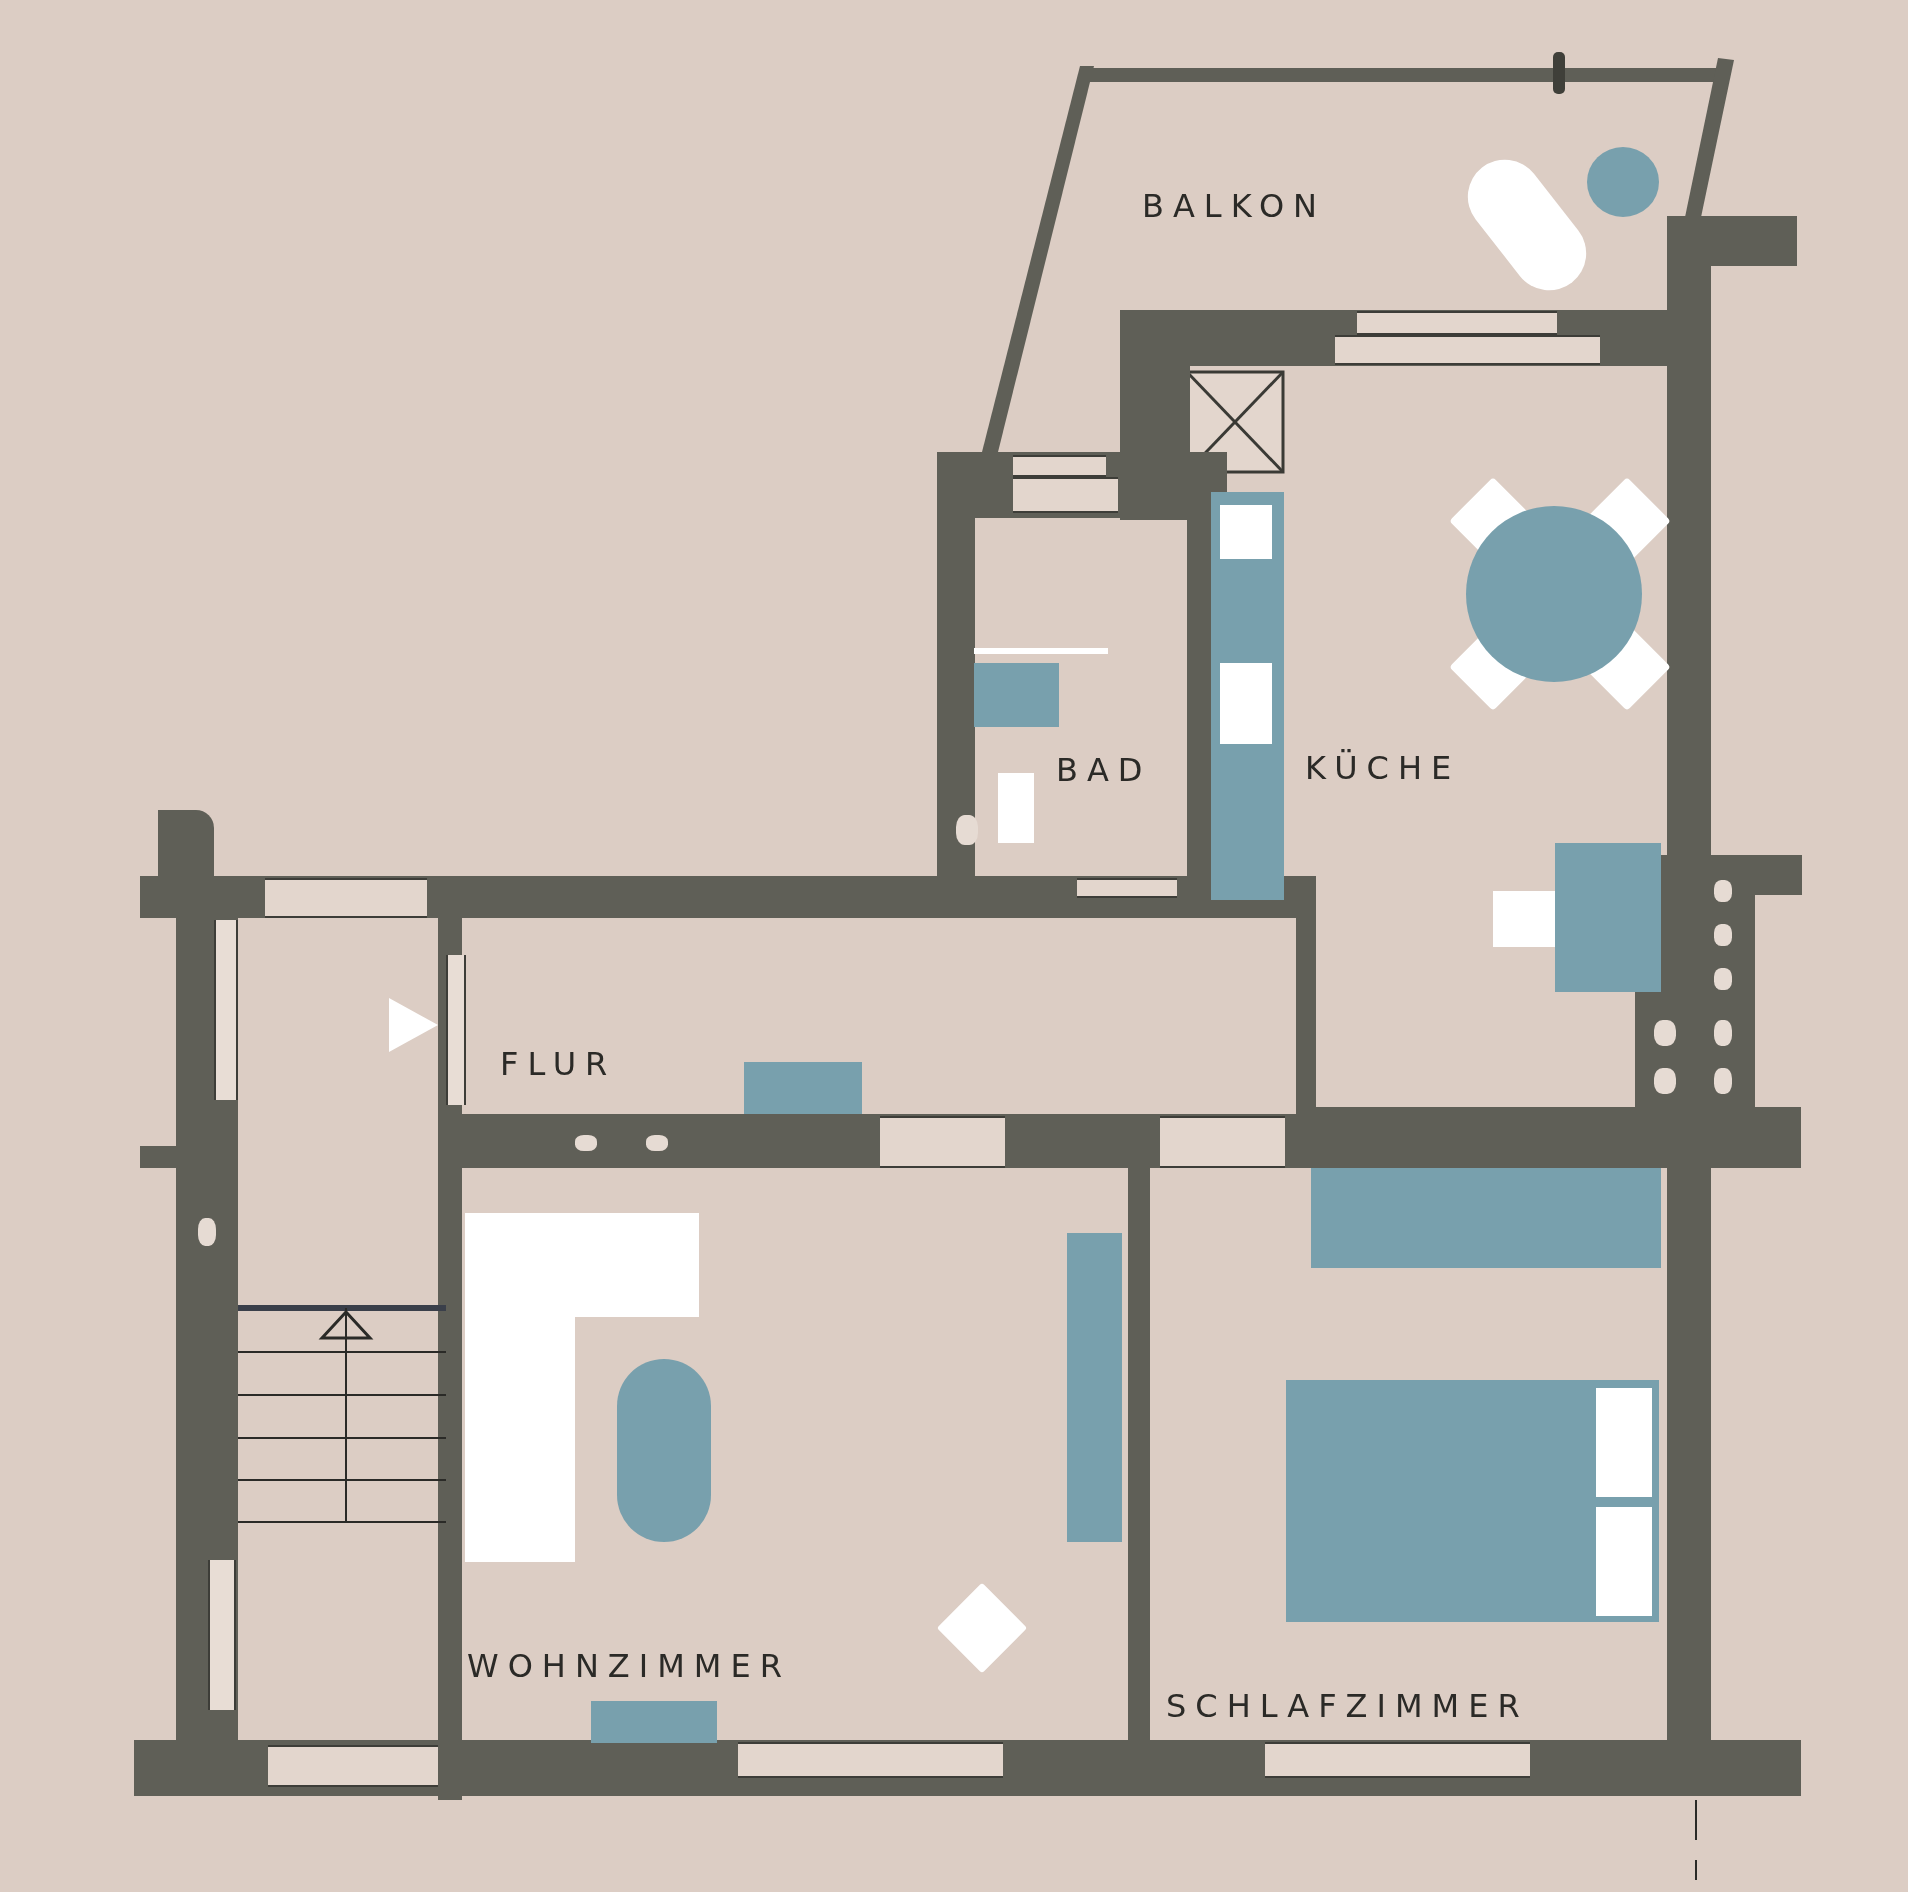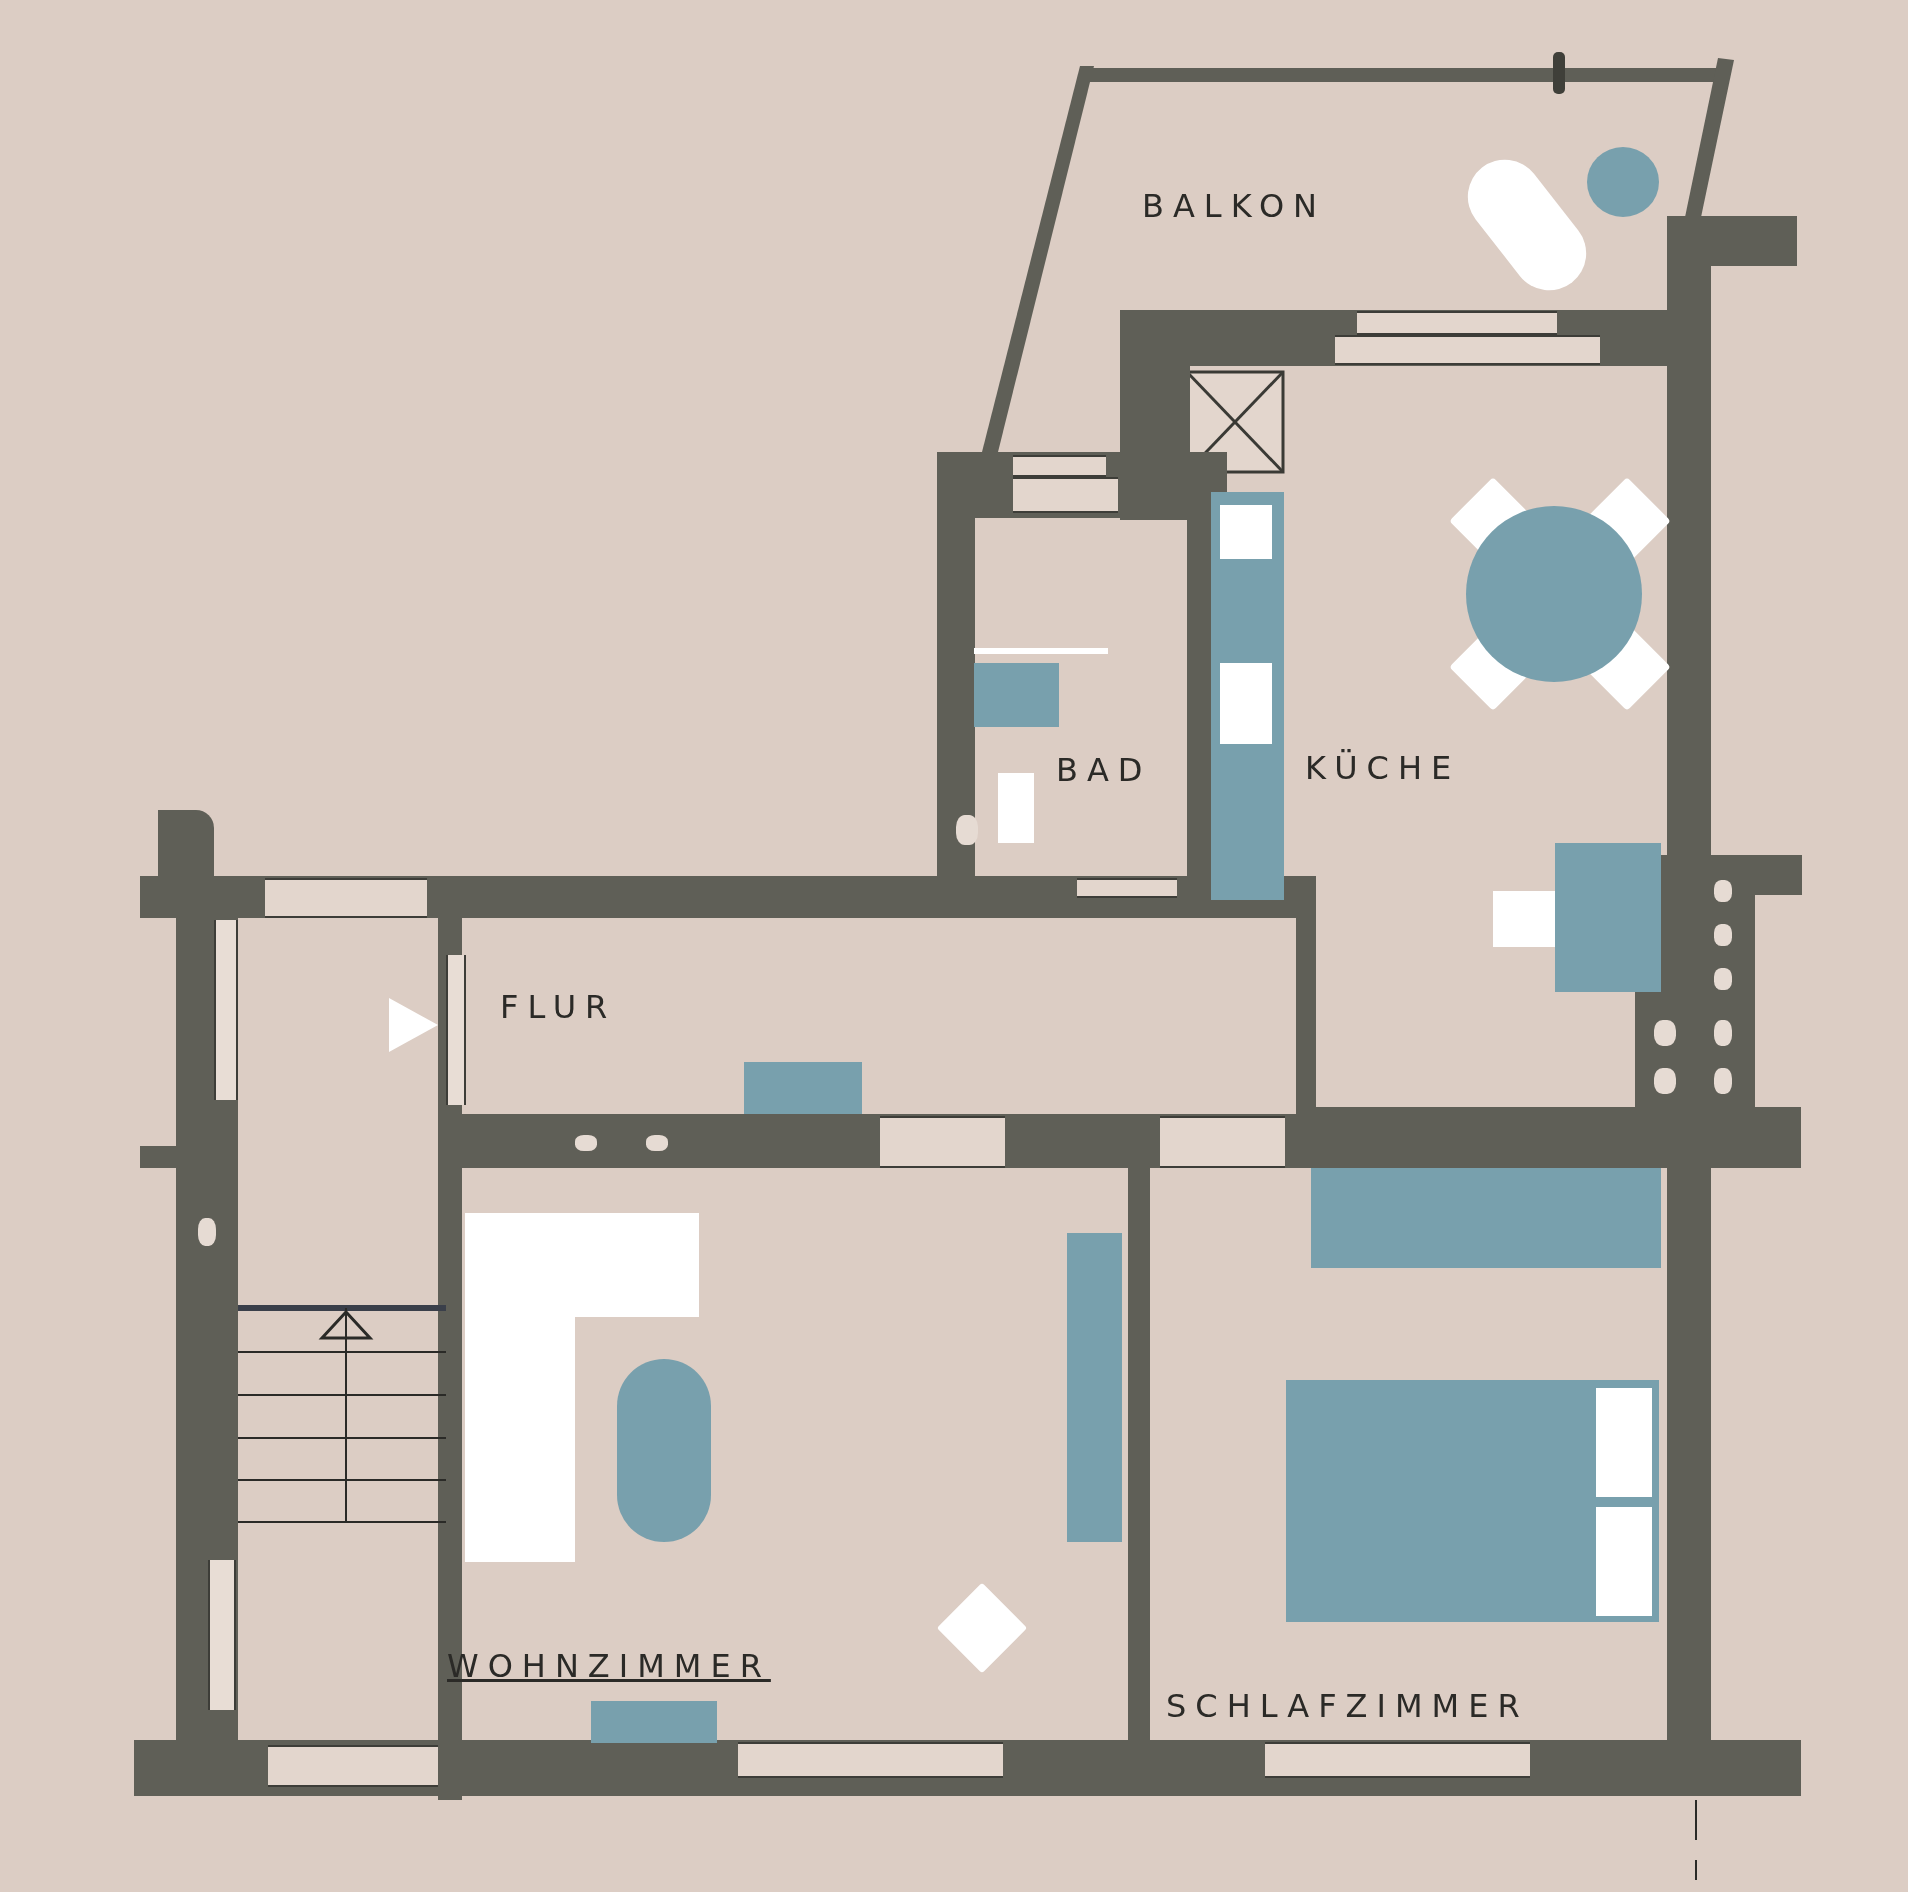--- a/index.html
+++ b/index.html
@@ -121,19 +121,19 @@
   <div class="blue" style="left:591px;top:1701px;width:126px;height:42px;"></div>
 
   <div class="blue" style="left:1311px;top:1168px;width:350px;height:100px;"></div>
   <div class="blue" style="left:1286px;top:1380px;width:373px;height:242px;"></div>
   <div class="white" style="left:1596px;top:1388px;width:56px;height:109px;"></div>
   <div class="white" style="left:1596px;top:1507px;width:56px;height:109px;"></div>
 
   <div class="label" style="left:1142px;top:190px;">BALKON</div>
   <div class="label" style="left:1056px;top:754px;">BAD</div>
   <div class="label" style="left:1305px;top:752px;">KÜCHE</div>
-  <div class="label" style="left:500px;top:991px;">FLUR</div>
-  <div class="label" style="left:447px;top:1650px;text-decoration:underline;">WOHNZIMMER</div>
+  <div class="label" style="left:500px;top:1048px;">FLUR</div>
+  <div class="label" style="left:467px;top:1650px;">WOHNZIMMER</div>
   <div class="label" style="left:1166px;top:1650px;margin-top:40px;">SCHLAFZIMMER</div>
 
   <div class="tick" style="left:1695px;top:1800px;width:2px;height:40px;"></div>
   <div class="tick" style="left:1695px;top:1860px;width:2px;height:20px;"></div>
 </div>
 
 </body></html>

